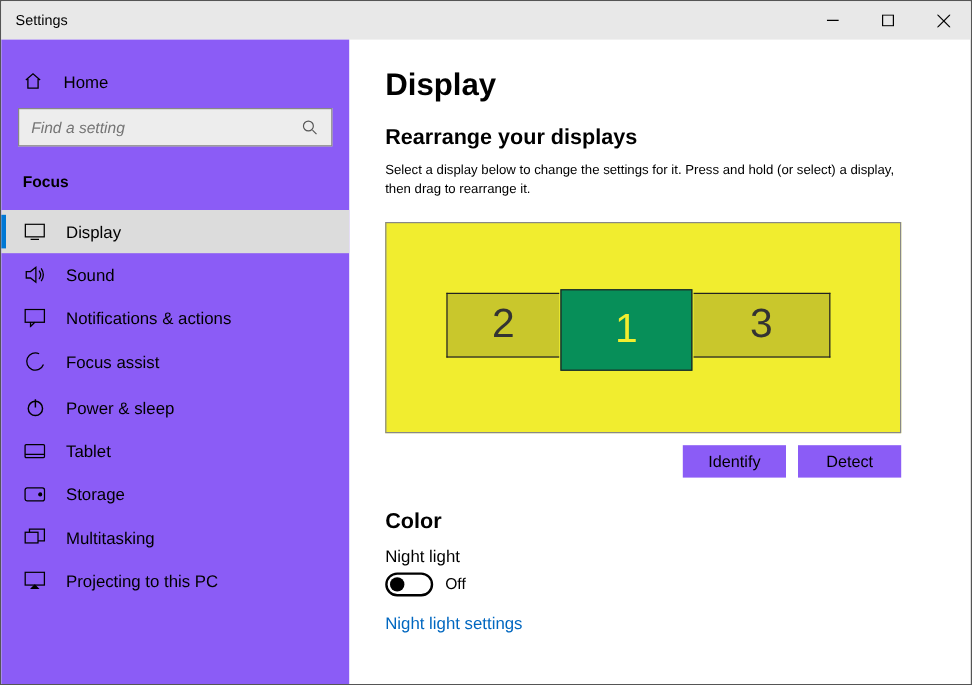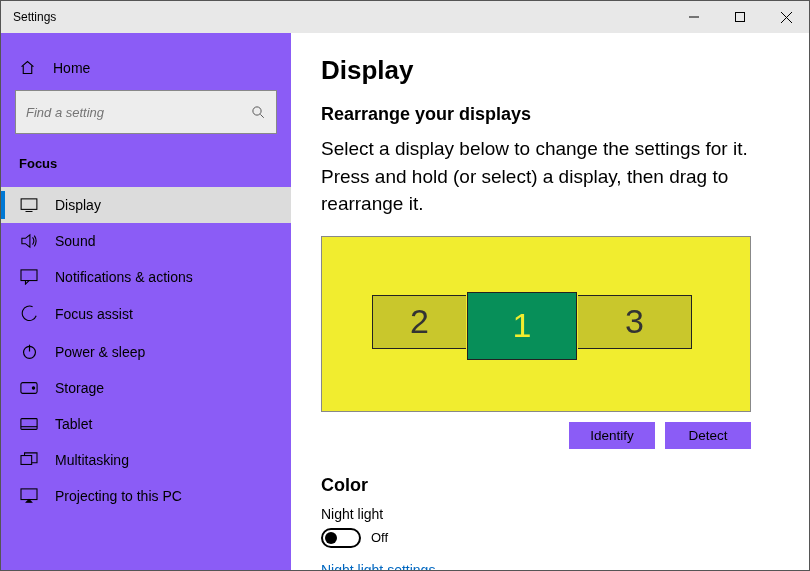--- a/index.html
+++ b/index.html
@@ -48,21 +48,21 @@
   }
   .home-row {
     display: flex;
     align-items: center;
     padding: 8px 18px 14px 18px;
     font-size: 14px;
   }
   .home-row .icon { width: 20px; margin-right: 14px; }
   .search-box {
     margin: 0 14px 12px 14px;
-    height: 44px;
+    height: 32px;
     border: 1px solid #888;
     background: #ededed;
     display: flex;
     align-items: center;
     padding: 0 10px;
   }
   .search-input {
     flex: 1;
     border: none;
     background: transparent;
@@ -103,21 +103,21 @@
   }
   .nav-item.active { background: #dcdcdc; }
   
   .main {
     flex: 1;
     padding: 22px 30px 0 30px;
     overflow: hidden;
   }
   .page-title { font-size: 26px; font-weight: 600; margin-bottom: 18px; }
   .subhead { font-size: 18px; font-weight: 600; margin-bottom: 10px; }
-  .help { font-size: 19px; color: #000; line-height: 1.45; margin-bottom: 18px; max-width: 430px; }
+  .help { font-size: 11px; color: #000; line-height: 1.45; margin-bottom: 18px; max-width: 430px; }
   .arrange {
     width: 430px;
     height: 176px;
     background: #f1ed2f;
     border: 1px solid #888;
     position: relative;
   }
   .mon {
     position: absolute;
     border: 1px solid #222;
@@ -249,34 +249,34 @@
           <svg width="17" height="17" viewBox="0 0 20 20" fill="none" stroke="#000" stroke-width="1.4">
               <circle cx="10" cy="11" r="7"></circle>
               <line x1="10" y1="2" x2="10" y2="10"></line>
             </svg>
         </span>
         <span>Power &amp; sleep</span>
       </div>
       <div class="nav-item">
         <span class="icon">
           <svg width="18" height="14" viewBox="0 0 20 14" fill="none" stroke="#000" stroke-width="1.2">
+              <rect x="1" y="1" width="18" height="12" rx="1"></rect>
+              <line x1="1" y1="10" x2="19" y2="10"></line>
+            </svg>
+        </span>
+        <span>Tablet</span>
+      </div>
+      <div class="nav-item">
+        <span class="icon">
+          <svg width="18" height="14" viewBox="0 0 20 14" fill="none" stroke="#000" stroke-width="1.2">
               <rect x="1" y="1" width="18" height="12" rx="2"></rect>
               <circle cx="15" cy="7" r="1.3" fill="#000"></circle>
             </svg>
         </span>
         <span>Storage</span>
-      </div>
-      <div class="nav-item">
-        <span class="icon">
-          <svg width="18" height="14" viewBox="0 0 20 14" fill="none" stroke="#000" stroke-width="1.2">
-              <rect x="1" y="1" width="18" height="12" rx="1"></rect>
-              <line x1="1" y1="10" x2="19" y2="10"></line>
-            </svg>
-        </span>
-        <span>Tablet</span>
       </div>
       <div class="nav-item">
         <span class="icon">
           <svg width="18" height="16" viewBox="0 0 20 18" fill="none" stroke="#000" stroke-width="1.2">
               <rect x="1" y="4" width="12" height="10"></rect>
               <path d="M5 4 V1 H19 V12 H13"></path>
             </svg>
         </span>
         <span>Multitasking</span>
       </div>

